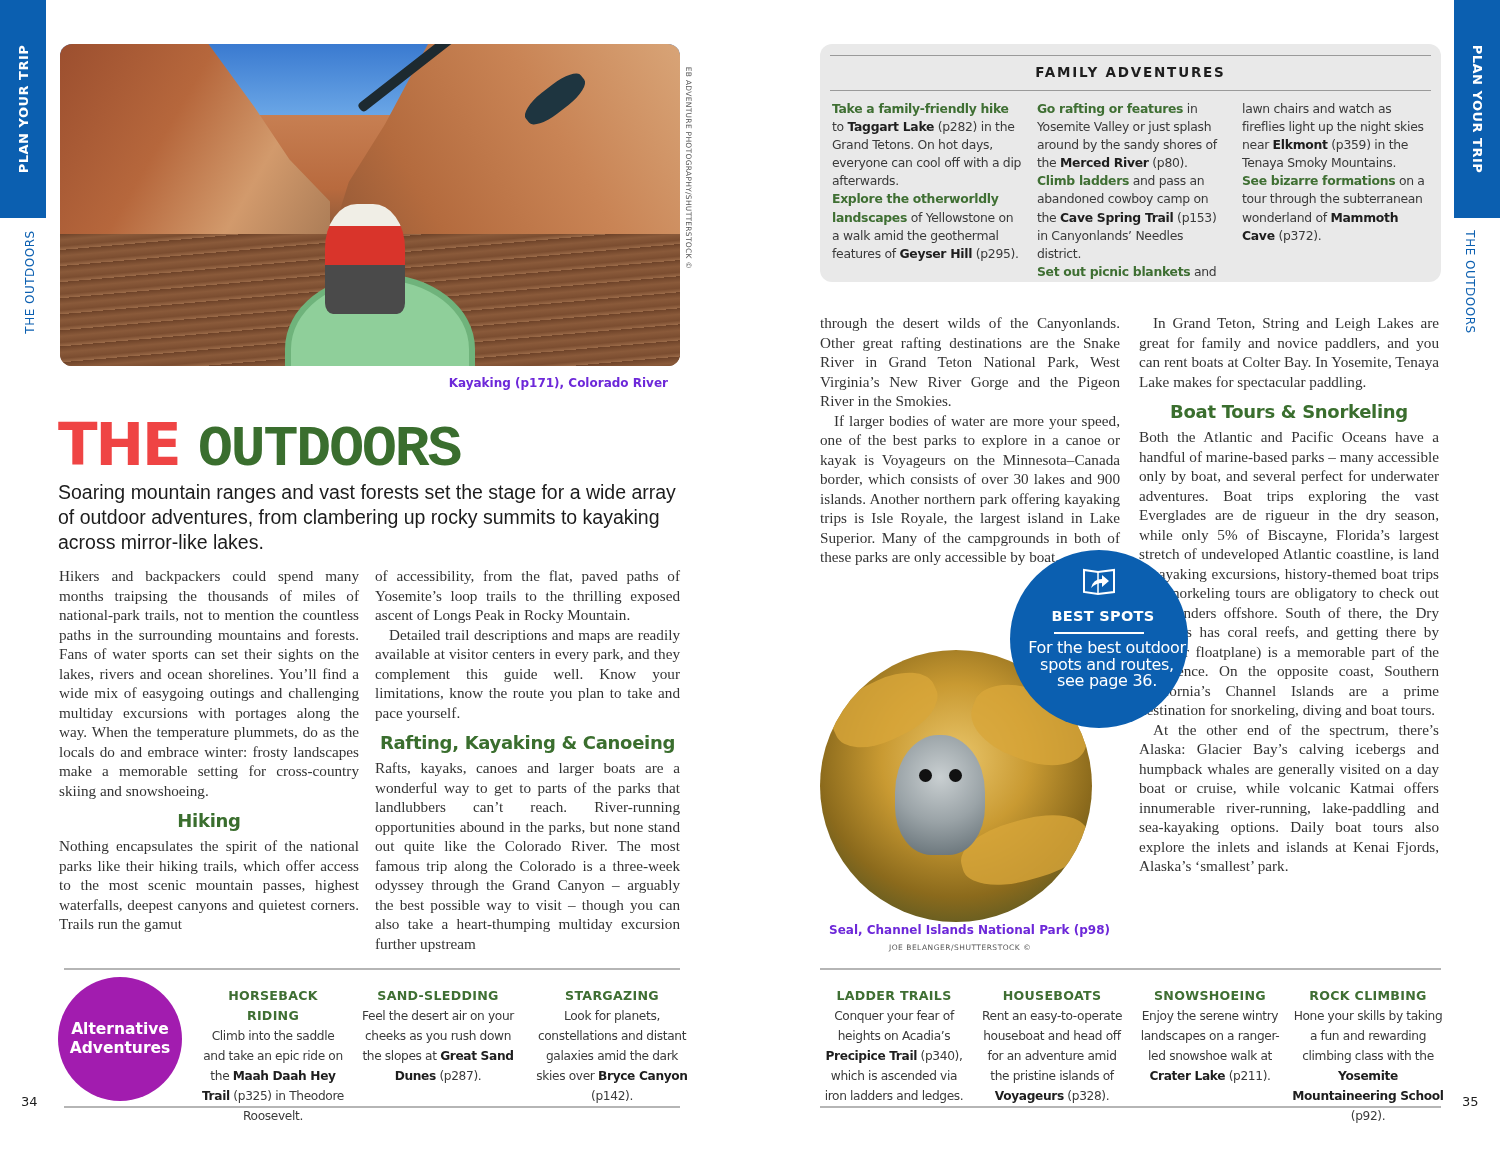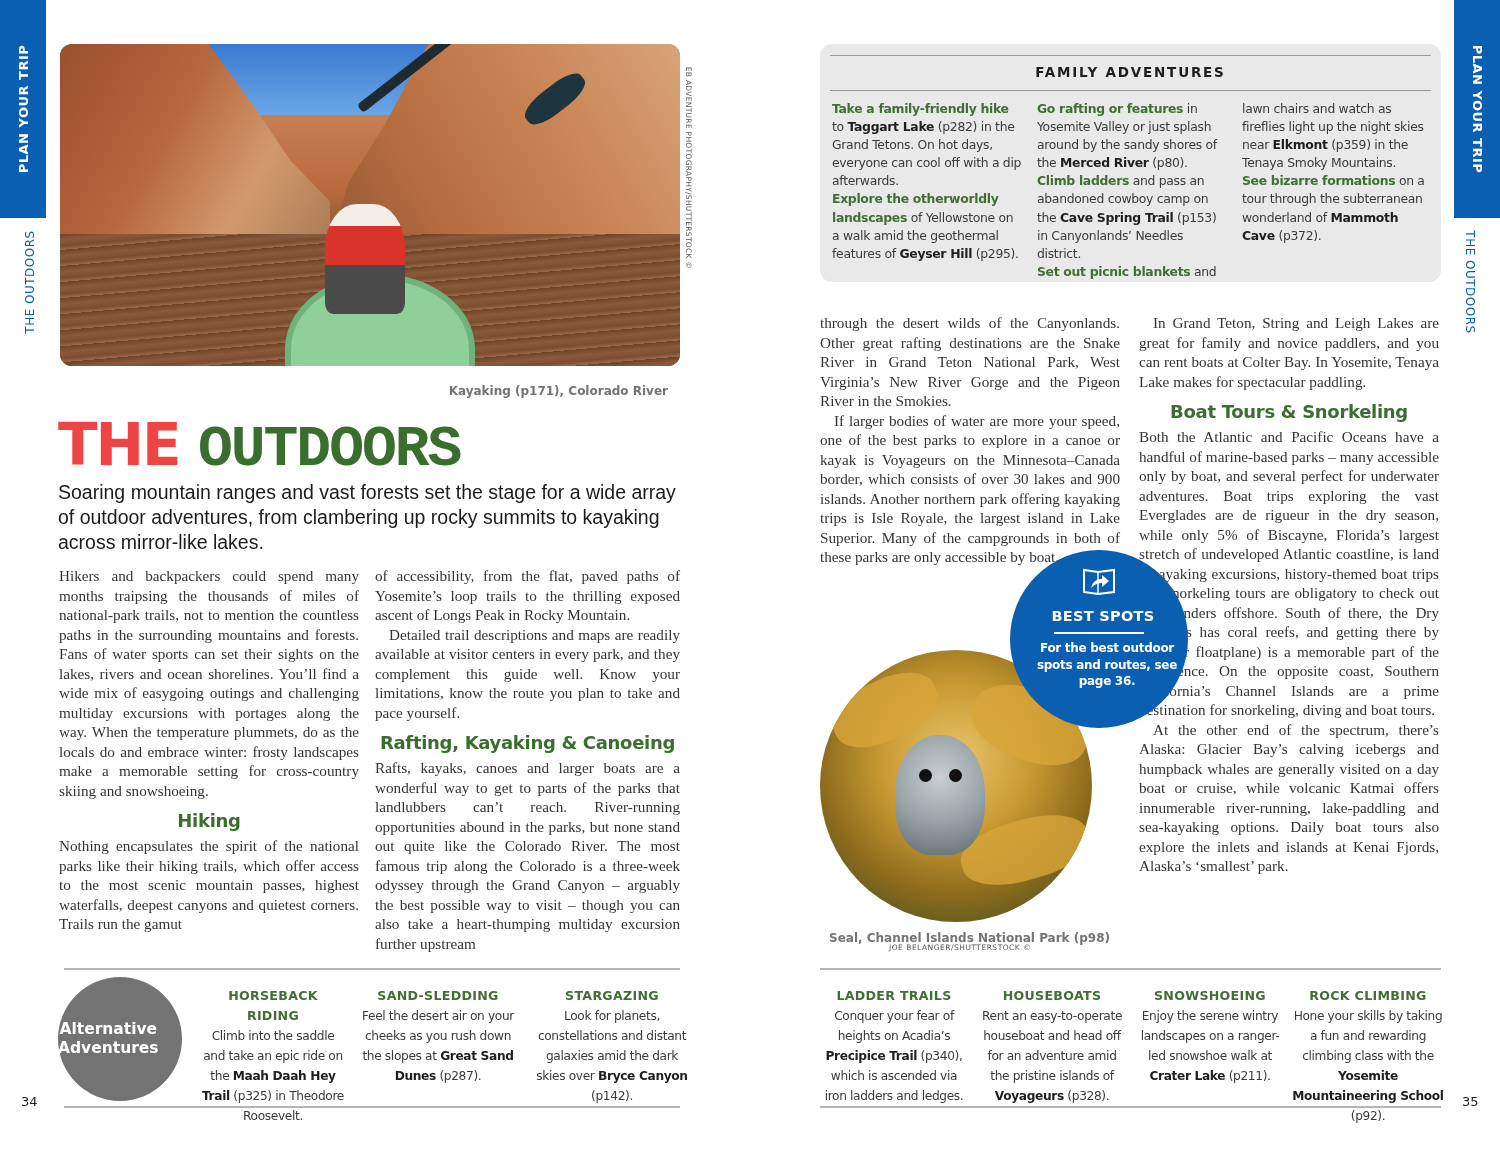--- a/index.html
+++ b/index.html
@@ -31,21 +31,21 @@
   .photo .person { position: absolute; left: 265px; top: 160px; width: 80px; height: 110px; border-radius: 40% 40% 10% 10%;
     background: linear-gradient(180deg, #f0eee6 0%, #f0eee6 20%, #d9342b 20%, #d9342b 55%, #4a4a4a 55%); }
   .photo .paddle { position: absolute; left: 300px; top: 60px; width: 260px; height: 10px; background: #1d2a30;
     transform: rotate(-38deg); transform-origin: left center; border-radius: 4px; }
   .photo .blade { position: absolute; left: 460px; top: 42px; width: 70px; height: 26px; background: #1e3540;
     transform: rotate(-38deg); border-radius: 40%; }
 
   .credit-vert { position: absolute; left: 688px; top: 168px; white-space: nowrap; font-family: "DejaVu Sans", sans-serif;
     font-size: 7.5px; letter-spacing: 0.3px; color: #555; }
 
-  .caption { position: absolute; font-family: "DejaVu Sans", sans-serif; font-size: 12px; font-weight: bold; color: #737373; white-space: nowrap; margin-top: 8px; }
+  .caption { position: absolute; font-family: "DejaVu Sans", sans-serif; font-size: 12px; font-weight: bold; color: #6d28d9; white-space: nowrap; }
 
   .main-title { position: absolute; left: 58px; top: 410px; font-family: "DejaVu Sans", sans-serif; font-weight: bold;
     font-size: 58px; letter-spacing: -2px; line-height: 70px; white-space: nowrap; }
   .main-title .t1 { color: #ef4444; }
   .main-title .t2 { color: #3a6e2e; font-family: Liberation Mono, monospace; }
 
   .standfirst { position: absolute; left: 58px; top: 480px; width: 630px; font-family: "Liberation Sans", sans-serif;
     font-size: 19.5px; line-height: 25px; color: #1c1c1c; }
 
   .body-col { position: absolute; font-family: "Liberation Serif", serif; font-size: 15.2px; line-height: 19.5px;
@@ -66,37 +66,37 @@
   .fb-col b { color: #1e1e1e; }
 
   
   .best-spots { position: absolute; left: 1010px; top: 550px; width: 178px; height: 178px; border-radius: 50%;
     background: #0b5fb0; color: #fff; text-align: center; z-index: 3; }
   .best-spots .book { position: absolute; left: 72px; top: 16px; width: 34px; height: 30px; }
   .best-spots .bs-title { position: absolute; left: 8px; right: 0; top: 58px; font-family: "DejaVu Sans", sans-serif;
     font-weight: bold; font-size: 14.5px; letter-spacing: 0.3px; }
   .best-spots .bs-rule { position: absolute; left: 44px; right: 44px; top: 82px; height: 1.5px; background: #fff; }
   .best-spots .bs-text { position: absolute; left: 18px; right: 2px; top: 90px; font-family: "DejaVu Sans", sans-serif;
-    font-size: 12px; line-height: 16.5px; letter-spacing: -0.3px; font-weight: bold; }
+    font-size: 16px; line-height: 16.5px; letter-spacing: -0.3px; }
 
   
   .seal-photo { position: absolute; left: 820px; top: 650px; width: 272px; height: 272px; border-radius: 50%; overflow: hidden;
     background: radial-gradient(circle at 50% 40%, #e9c56a 0%, #c99a32 35%, #8b6a1c 65%, #2e4a2a 100%); z-index: 1; }
   .seal-photo .kelp { position: absolute; border-radius: 45%; background: #d8a63a; opacity: 0.8; }
   .seal-photo .seal { position: absolute; left: 75px; top: 85px; width: 90px; height: 120px; border-radius: 48% 48% 40% 40%;
     background: radial-gradient(circle at 50% 35%, #c9cfd1 0%, #9aa3a7 50%, #5e6a70 100%); }
   .seal-photo .eye { position: absolute; width: 13px; height: 13px; border-radius: 50%; background: #111; }
 
   .credit-small { position: absolute; font-family: "DejaVu Sans", sans-serif; font-size: 7.5px; letter-spacing: 0.5px; color: #555; white-space: nowrap; }
 
   
   .hrule { position: absolute; height: 1.5px; background: #b5b5b5; }
-  .alt-circle { position: absolute; left: 58px; top: 977px; width: 124px; height: 124px; border-radius: 50%; background: #737373;
+  .alt-circle { position: absolute; left: 58px; top: 977px; width: 124px; height: 124px; border-radius: 50%; background: #a21caf;
     color: #fff; font-family: "DejaVu Sans", sans-serif; font-weight: bold; font-size: 15.5px; line-height: 19px;
-    display: flex; align-items: center; justify-content: flex-start; text-align: center; }
+    display: flex; align-items: center; justify-content: center; text-align: center; }
   .tip { position: absolute; top: 986px; text-align: center; font-family: "DejaVu Sans", sans-serif; font-size: 12.2px;
     line-height: 20px; color: #3a3a3a; letter-spacing: -0.35px; }
   .tip .tip-h { display: block; color: #3f6f33; font-weight: bold; font-size: 12.6px; letter-spacing: 0.3px; }
   .tip b { color: #1e1e1e; }
 
   .page-num { position: absolute; top: 1094px; font-family: "DejaVu Sans", sans-serif; font-size: 13px; color: #1e1e1e; }
 </style>
 </head>
 <body>
 

